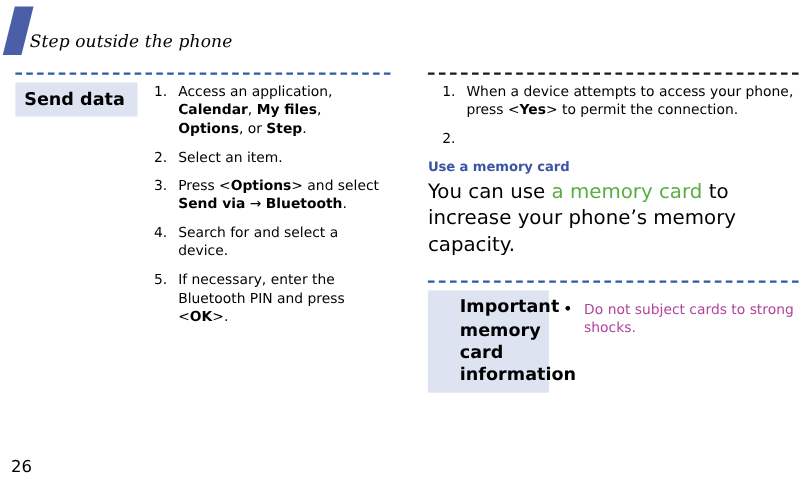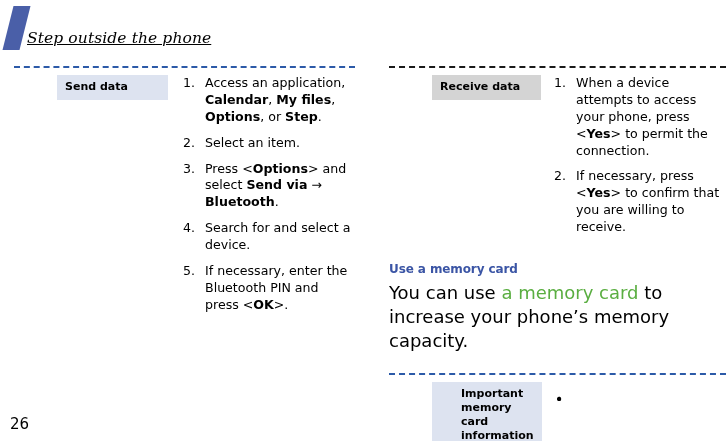--- a/index.html
+++ b/index.html
@@ -37,21 +37,20 @@
     position: absolute;
     left: 27px;
     top: 29px;
     font-family: "DejaVu Serif", serif;
     font-style: italic;
     font-size: 15.5px;
     font-weight: 400;
     letter-spacing: 0.1px;
     color: #000000;
     white-space: nowrap;
-    text-decoration: underline;
   }
 
   
   .column {
     position: absolute;
     top: 66px;
   }
   .col-left  { left: 14px;  width: 341px; }
   .col-right { left: 389px; width: 337px; }
 
@@ -66,26 +65,25 @@
   }
 
   
   .callout {
     display: flex;
     align-items: flex-start;
     margin-top: 7px;
   }
   .callout-label {
     flex: 0 0 auto;
-    font-size: 11px;
+    font-size: 16px;
     font-weight: bold;
     line-height: 1.28;
     padding: 5px 8px 6px 8px;
     box-sizing: border-box;
-    margin-left: 43px;
   }
   .label-send {
     background: #dde3f0;
     width: 111px;
   }
   .label-receive {
     background: #d4d4d4;
     width: 109px;
   }
   .label-important {
@@ -179,39 +177,38 @@
           <li><span class="marker">5.</span><span><span>If necessary, enter the Bluetooth PIN and press &lt;</span><b>OK</b><span>&gt;.</span></span></li>
         </ol>
     </div>
   </div>
 </div>
 
 <div class="column col-right">
   <div class="rule dark"></div>
 
   <div class="callout">
-    <div class="callout-label label-receive">Receive data</div>
     <div class="callout-body tight">
       <ol class="steps" id="right-steps">
           <li><span class="marker">1.</span><span><span>When a device attempts to access your phone, press &lt;</span><b>Yes</b><span>&gt; to permit the connection.</span></span></li>
-          <li><span class="marker">2.</span><span><span>If necessary, press &lt;</span><b>Yes</b><span>&gt; to confirm that you are willing to receive.</span></span></li>
+          <li><span class="marker">2.</span></li>
         </ol>
     </div>
   </div>
 
   <h2 class="section-heading">Use a memory card</h2>
 
   <p class="section-intro" id="section-intro"><span>You can use </span><span class="green">a memory card</span><span> to increase your phone’s memory capacity.</span></p>
 
   <div class="rule spacer-rule"></div>
 
   <div class="callout">
     <div class="callout-label label-important">Important memory card information</div>
     <div class="callout-body tight">
       <ul class="bullets" id="note-bullets">
           <li><span class="marker">•</span></li>
-          <li><span class="marker">•</span></li>
+          <li><span class="marker">•</span><span><span class="purple">Do not subject cards to strong shocks.</span></span></li>
         </ul>
     </div>
   </div>
 </div>
 
 <div class="page-number">26</div>
 
 </body></html>

